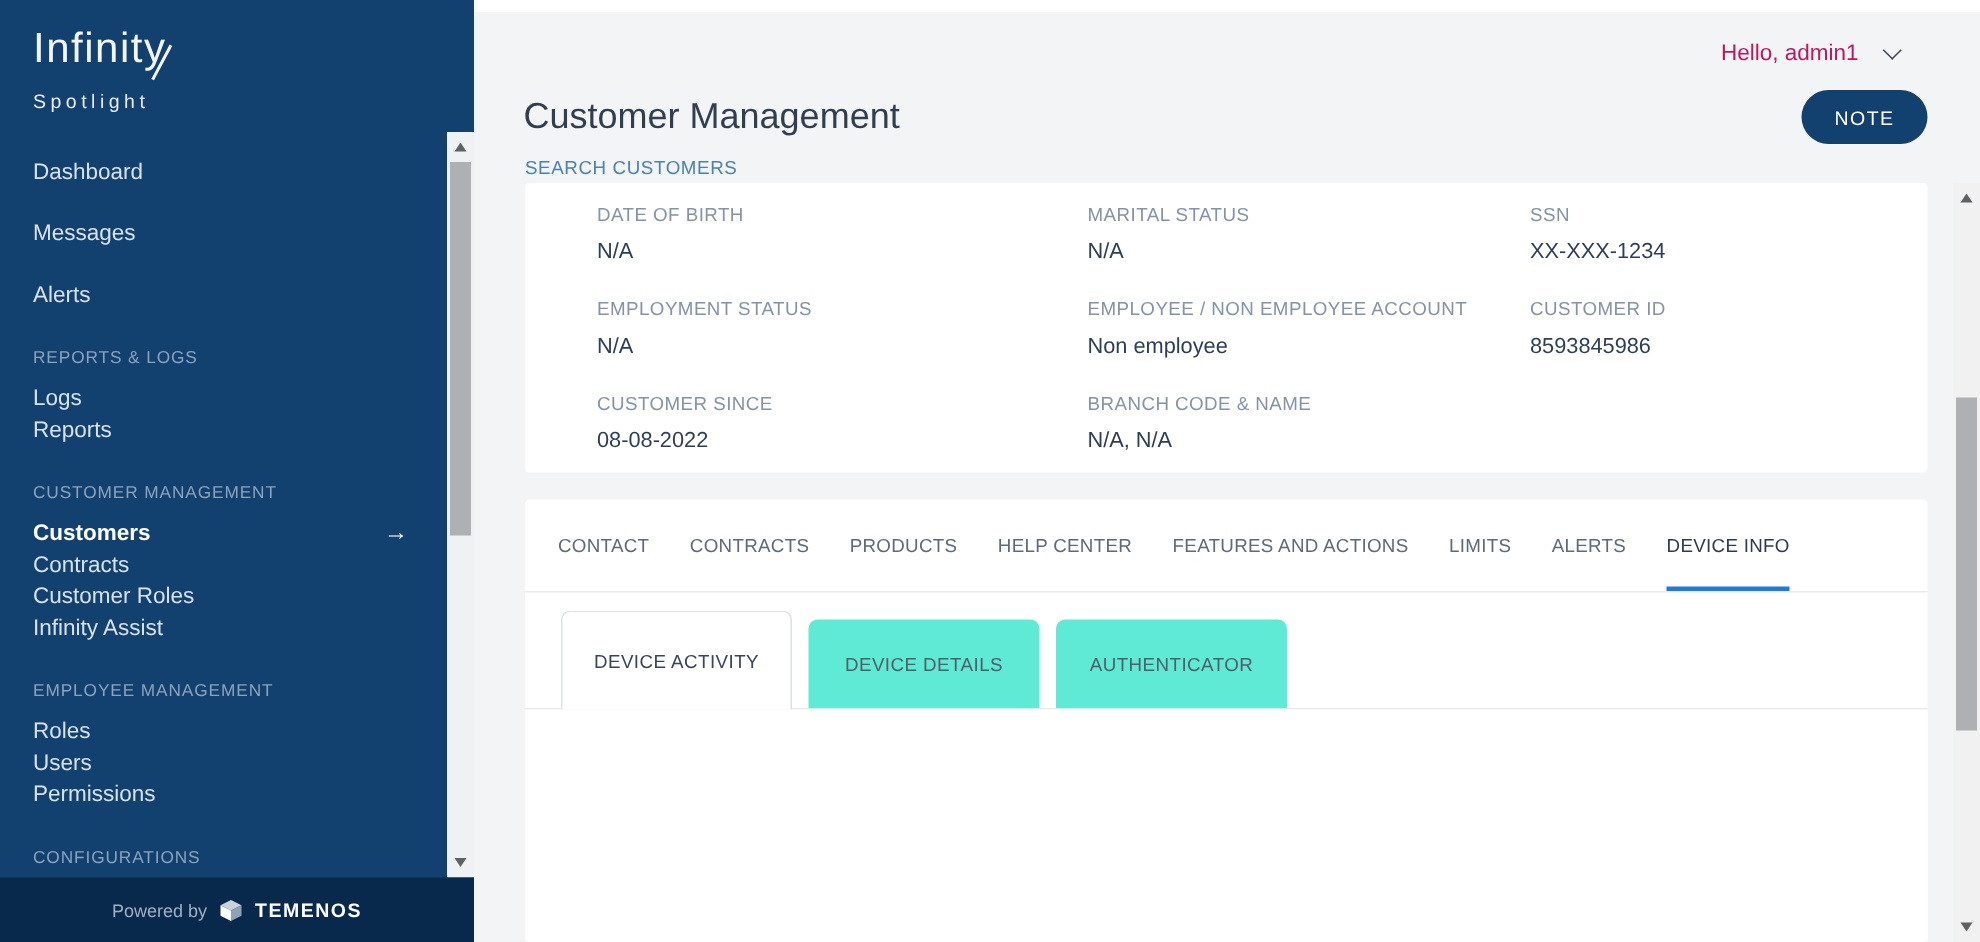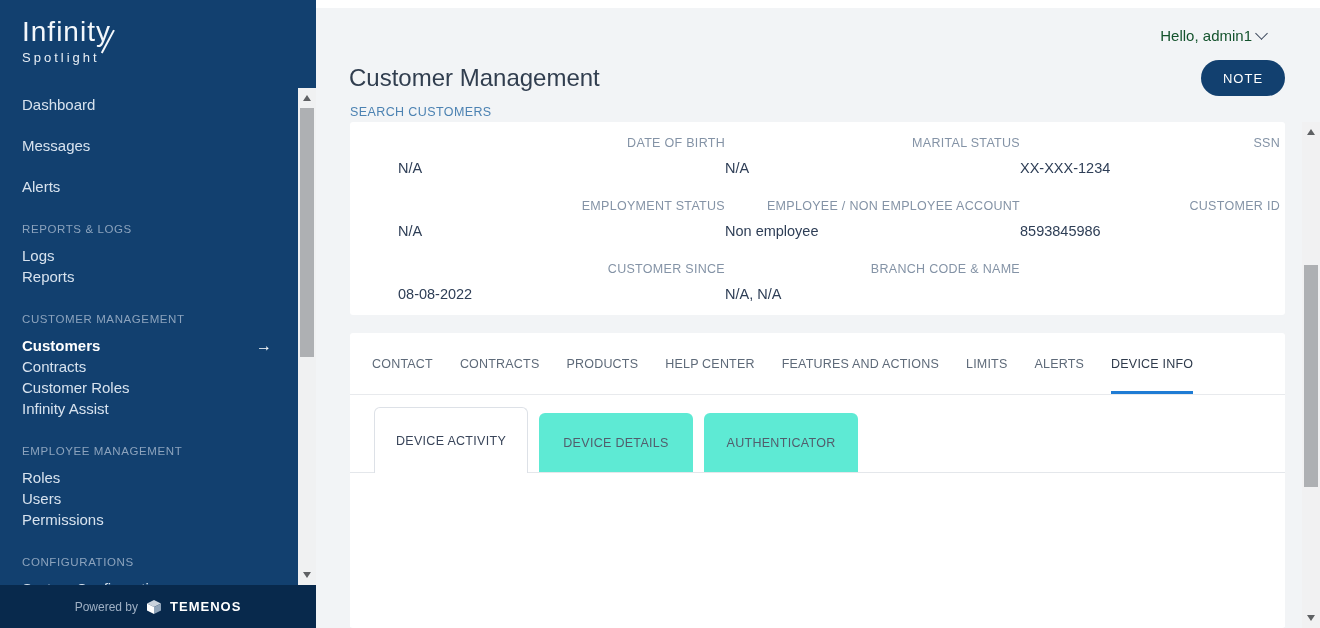--- a/index.html
+++ b/index.html
@@ -6,21 +6,21 @@
   html,body { width:1320px; height:628px; overflow:hidden;
     font-family:"Liberation Sans", sans-serif; background:#F2F4F6; }
 
   
   .sidebar { position:absolute; left:0; top:0; width:316px; height:628px;
     background:#12406F; color:#D9E3EE; }
   .side-inner { padding:16px 20px 0 22px; }
   .logo-line1 { font-size:28px; font-weight:300; letter-spacing:1px; color:#F3F7FB; position:relative; display:inline-block; }
   .logo-flourish { position:absolute; right:-4px; bottom:-8px; width:1.5px; height:26px;
     background:#F3F7FB; transform:rotate(28deg); transform-origin:top; }
-  .logo-line2 { font-size:13px; font-weight:300; letter-spacing:3px; color:#E8EEF5; margin-top:2px; }
+  .logo-line2 { font-size:13px; font-weight:300; letter-spacing:3px; color:#E8EEF5; margin-top:12px; }
   .side-nav { margin-top:30px; }
   .nav-item { font-size:15px; line-height:20px; color:#D7E2EE; cursor:pointer;
     display:flex; justify-content:space-between; align-items:center; padding-right:24px; }
   .nav-item.standalone { margin-bottom:21px; }
   .nav-section .nav-item { margin-bottom:1px; }
   .nav-item.active { color:#FFFFFF; font-weight:bold; }
   .nav-arrow { font-size:16px; font-weight:400; color:#FFFFFF; }
   .section-header { font-size:11.5px; letter-spacing:0.6px; color:#8CA3BD;
     margin:22px 0 7px 0; line-height:20px; }
   .side-footer { position:absolute; left:0; bottom:0; width:316px; height:43px;
@@ -37,42 +37,42 @@
   .sb-arrow.up { border-bottom:6px solid #5F6164; top:7px; }
   .sb-arrow.down { border-top:6px solid #5F6164; bottom:7px; }
   .side-scrollbar { right:0; top:88px; height:497px; }
   .side-scrollbar .sb-thumb { top:20px; height:249px; }
   .main-scrollbar { right:0; top:122px; height:506px; background:#F1F1F2; }
   .main-scrollbar .sb-thumb { top:143px; height:222px; }
 
   
   .main { position:absolute; left:316px; top:0; width:1004px; height:628px; background:#F2F4F6; }
   .top-strip { height:8px; background:#FFFFFF; }
-  .greeting-row { position:absolute; top:27px; right:54px; display:flex; align-items:center; gap:5px;
-    font-size:15px; color:#14532d; cursor:pointer; }
+  .greeting-row { position:absolute; top:27px; right:54px; display:flex; align-items:center; gap:18px;
+    font-size:15px; color:#be185d; cursor:pointer; }
   .chevron-down { width:9px; height:9px; border-right:1.6px solid #39455A; border-bottom:1.6px solid #39455A;
     transform:rotate(45deg); margin-top:-5px; }
   .note-btn { position:absolute; top:60px; right:35px; width:84px; height:36px; border:none;
     border-radius:18px; background:#12406F; color:#FFFFFF; font-size:13px; letter-spacing:1px;
     font-family:"Liberation Sans", sans-serif; cursor:pointer; }
   .page-title { position:absolute; left:33px; top:64px; font-size:24px; font-weight:400; color:#313E4F; }
   .breadcrumb { position:absolute; left:34px; top:105px; font-size:12.5px; letter-spacing:0.4px;
     display:flex; align-items:center;flex-direction:column; }
   .crumb-link { color:#4C82B2; cursor:pointer; }
   .crumb-sep { color:#5E6A79; margin:0 12px; font-size:12px; }
   .crumb-current { color:#323F4F; }
 
   .card { position:absolute; left:34px; width:935px; background:#FFFFFF; border-radius:3px; }
   .card1 { top:122px; height:193px; padding:14px 0 0 48px; }
   .detail-row { display:flex; margin-bottom:22px; }
   .field { }
   .field-c1 { width:327px; }
   .field-c2 { width:295px; }
   .field-c3 { width:260px; }
-  .field-label { font-size:12.5px; letter-spacing:0.3px; color:#8493A6; line-height:15px;text-align:right; }
+  .field-label { font-size:12.5px; letter-spacing:0.3px; color:#8493A6; line-height:15px; }
   .field-value { font-size:14.5px; color:#2E3E56; margin-top:9px; line-height:17px; }
 
   .card2 { top:333px; height:295px; }
   .tabs-row { height:62px; display:flex; align-items:center; padding-left:22px; gap:27px;
     border-bottom:1px solid #E8EAED; }
   .tab { height:100%; display:flex; align-items:center; font-size:12.5px; letter-spacing:0.2px;
     color:#5E6A79; cursor:pointer; border-bottom:3px solid transparent; padding-top:3px; }
   .tab.active { color:#2F3B4C; border-bottom-color:#1F7CD4; }
 
   .subtabs-row { margin-top:10px; padding-left:24px; display:flex; align-items:flex-end; gap:11px;

